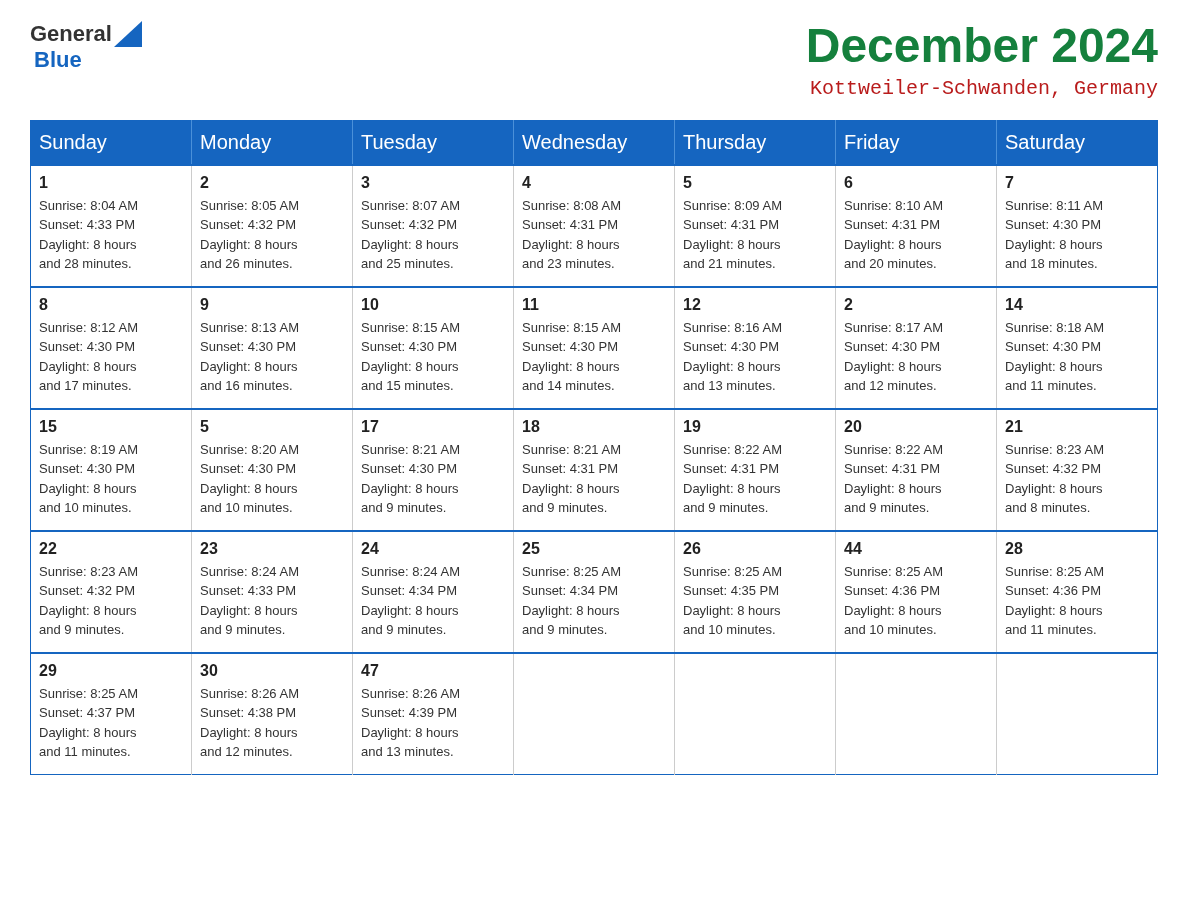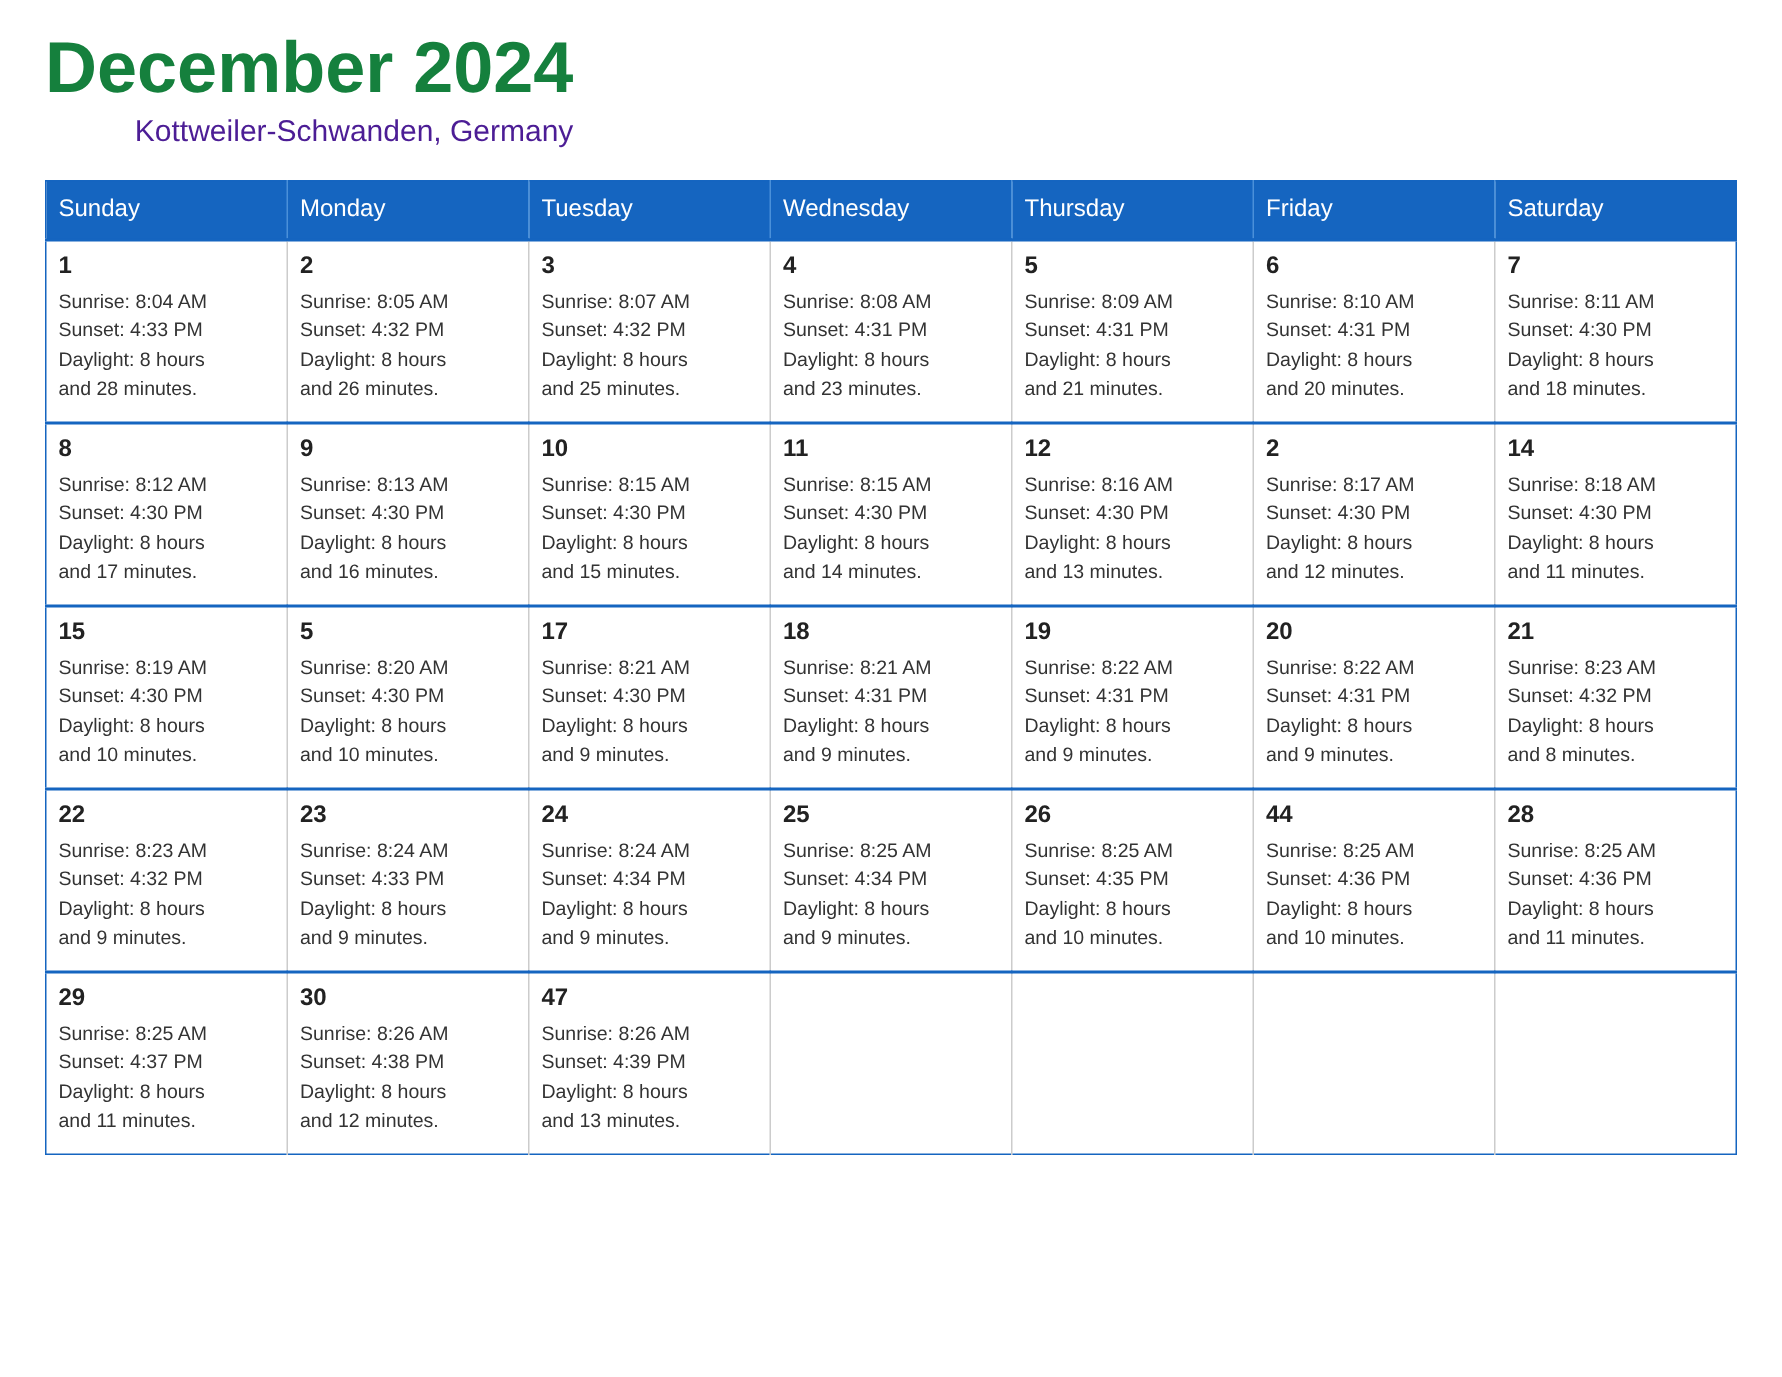--- a/index.html
+++ b/index.html
@@ -36,36 +36,37 @@
       text-align: right;
     }
     .month-title {
       font-size: 48px;
       font-weight: bold;
       color: #15803d;
       line-height: 1.1;
     }
     .location {
       font-size: 20px;
-      color: #4c1d95;
+      color: #b91c1c;
       margin-top: 4px;
+      font-family: Liberation Mono, monospace;
     }
     .calendar {
       width: 100%;
       border-collapse: collapse;
       border: 1px solid #1565c0;
     }
     .calendar thead tr {
       background-color: #1565c0;
     }
     .calendar thead th {
       color: #fff;
       padding: 10px 8px;
       text-align: left;
-      font-size: 16px;
+      font-size: 20px;
       font-weight: normal;
       border-right: 1px solid #4a90d9;
     }
     .calendar thead th:last-child {
       border-right: none;
     }
     .calendar tbody tr {
       border-top: 2px solid #1565c0;
     }
     .calendar tbody td {
@@ -90,20 +91,33 @@
       line-height: 1.5;
     }
     .empty-cell {
       background: #fff;
     }
   </style>
 </head>
 <body>
 
 <div class="header">
+  <div class="logo">
+    <div>
+      <div style="display:flex;align-items:center;">
+        <span class="logo-text">General</span>
+        <svg class="logo-icon" viewBox="0 0 30 28">
+          <polygon points="0,28 30,0 30,28" fill="#1565c0"></polygon>
+        </svg>
+      </div>
+      <div style="margin-left:4px;">
+        <span class="logo-text" style="color:#1565c0;">Blue</span>
+      </div>
+    </div>
+  </div>
   <div class="title-block">
     <div class="month-title">December 2024</div>
     <div class="location">Kottweiler-Schwanden, Germany</div>
   </div>
 </div>
 
 <table class="calendar">
   <thead>
     <tr>
     <th>Sunday</th>

